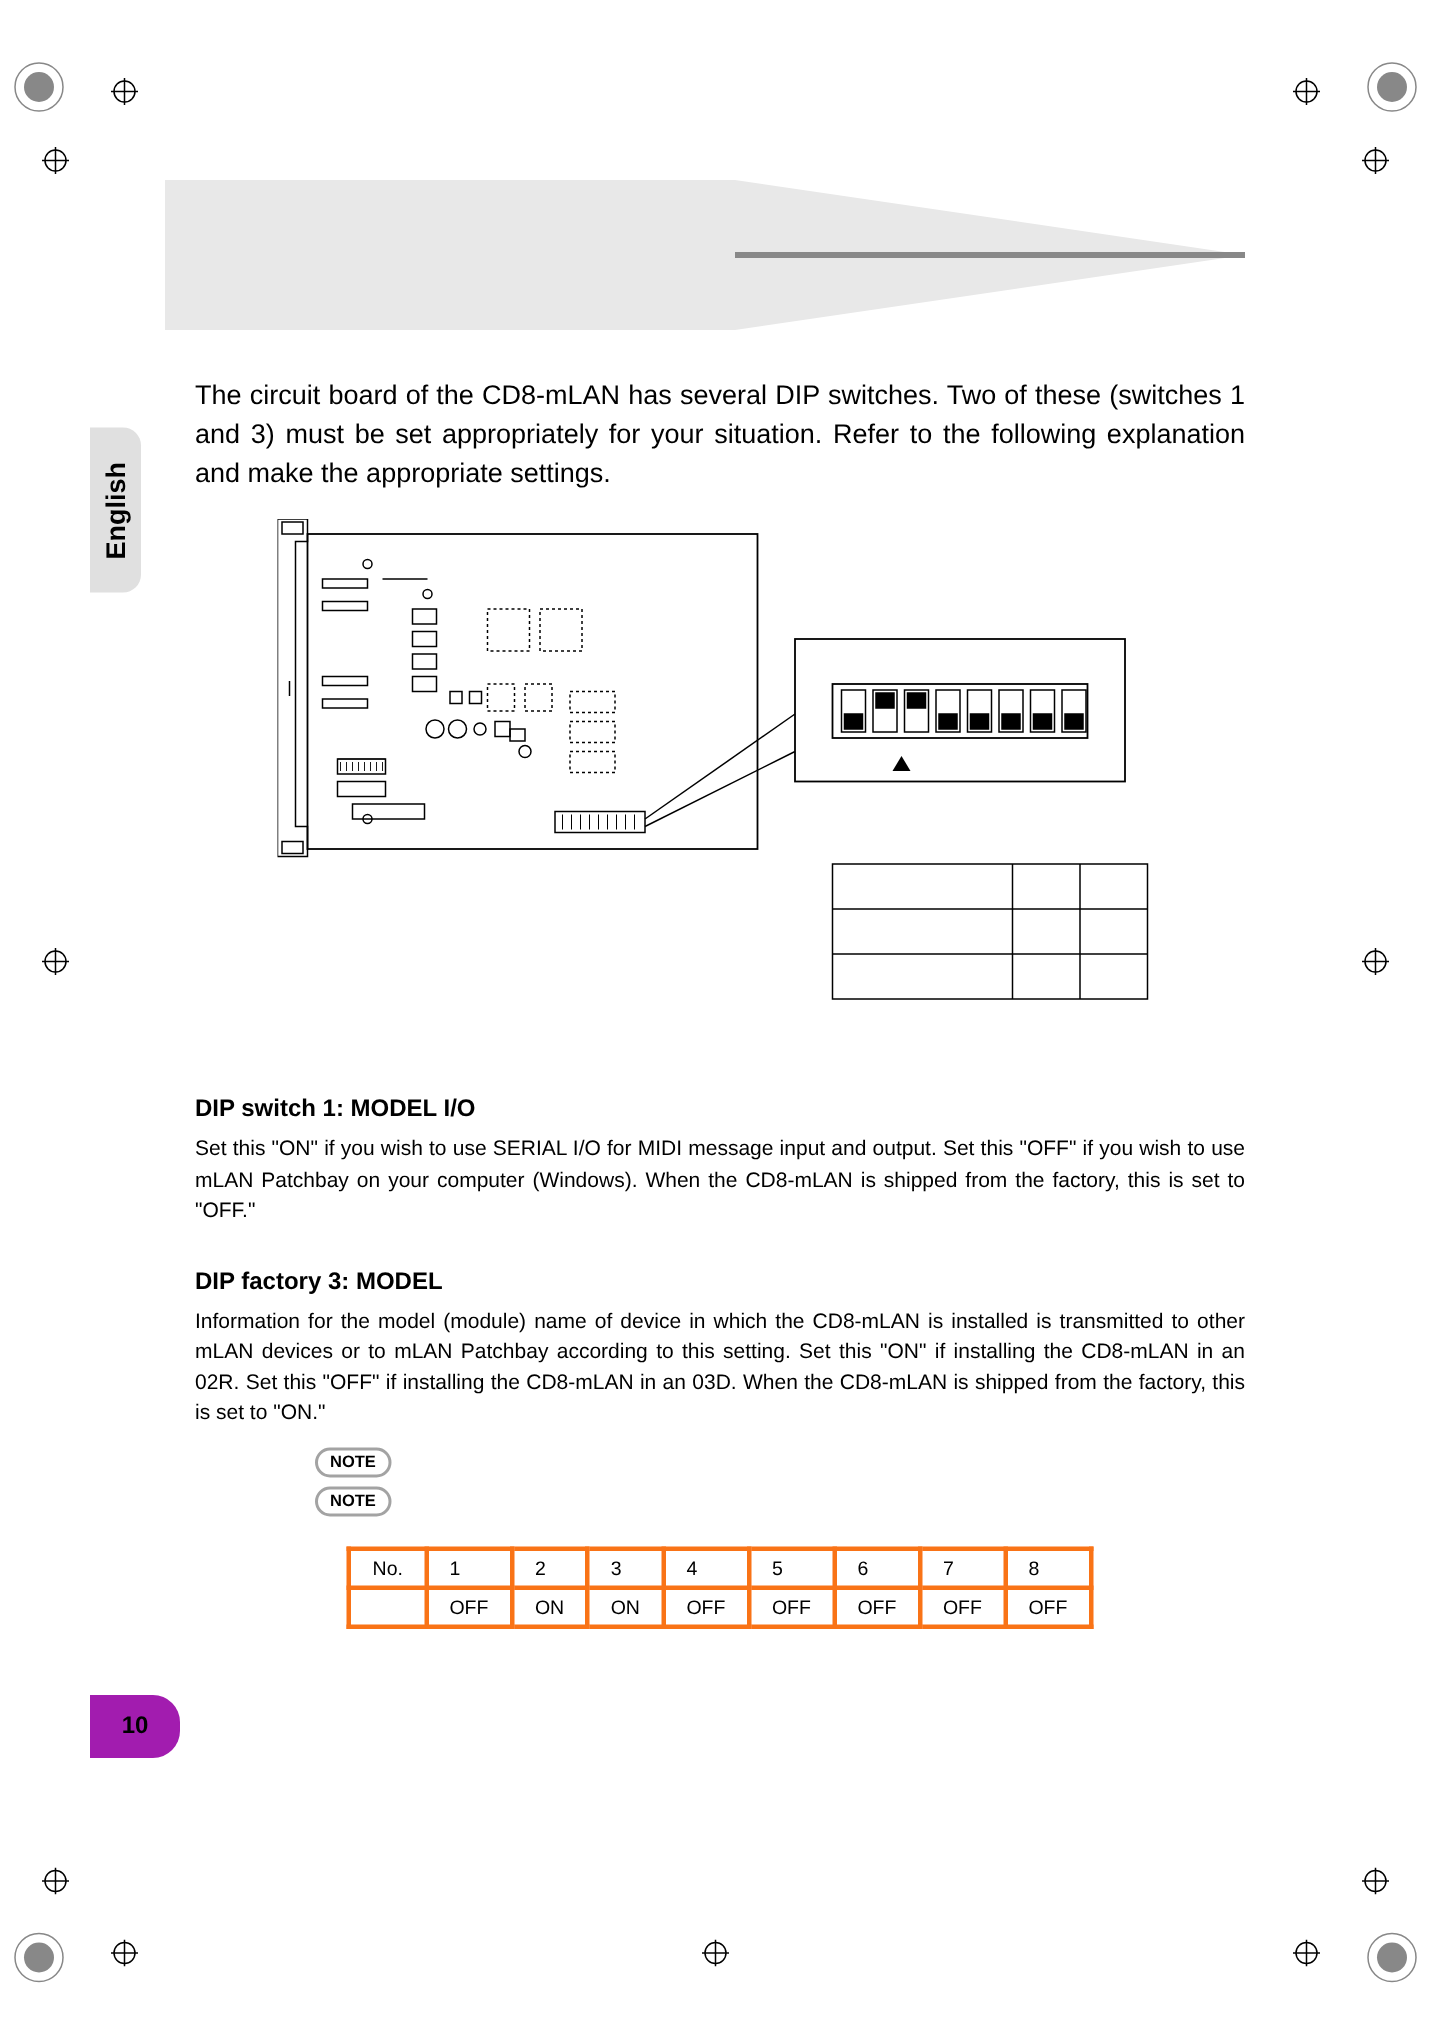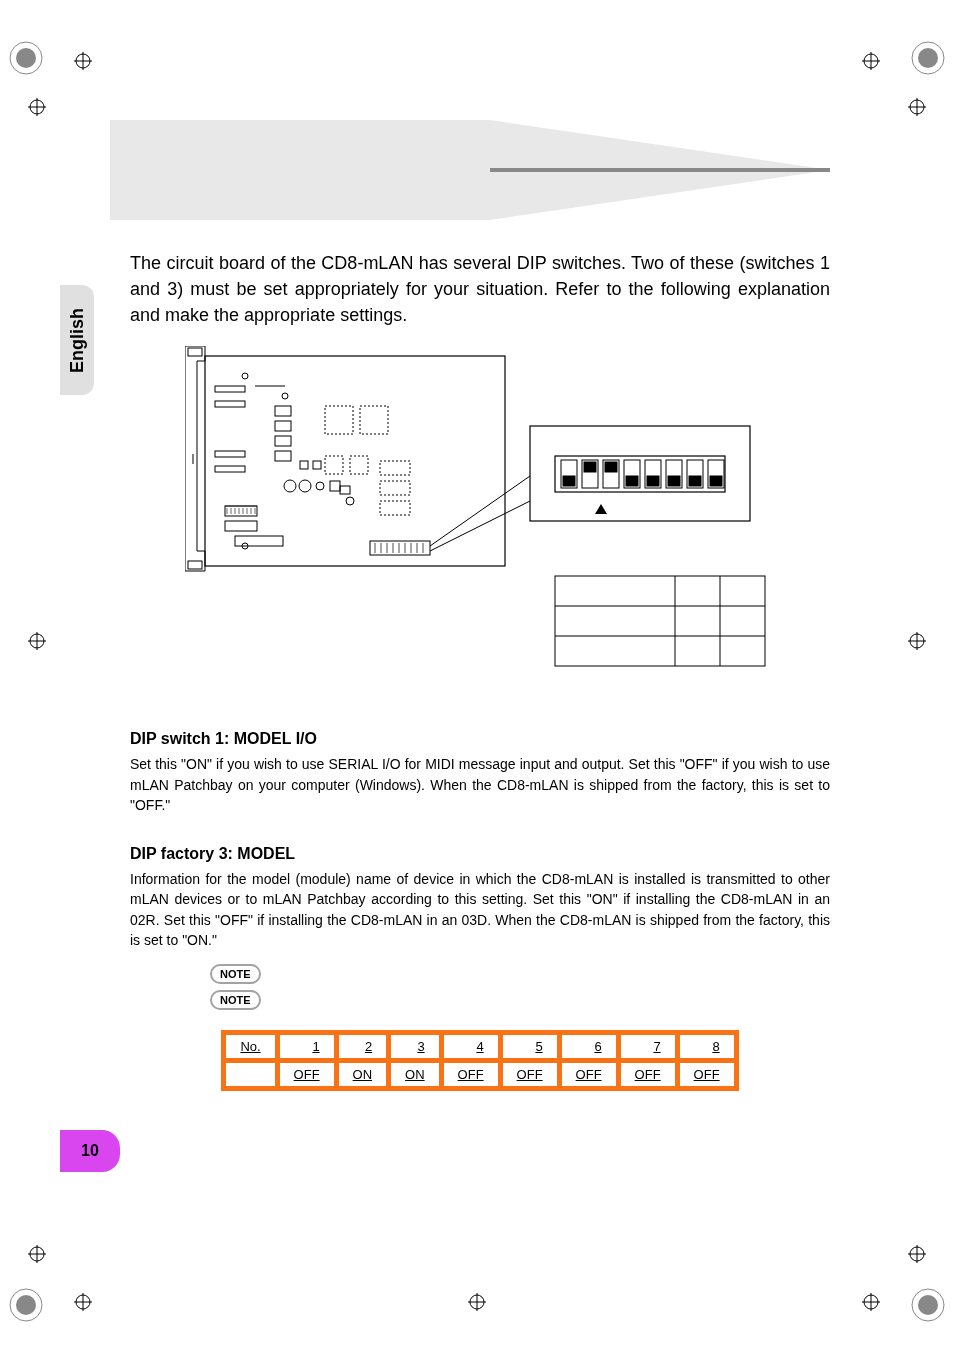--- a/index.html
+++ b/index.html
@@ -105,33 +105,32 @@
   .table-wrap {
     margin-top: 20px;
     display: flex;
     justify-content: center;
   }
   table.settings {
     border-collapse: collapse;
     font-size: 13px;
   }
   table.settings td, table.settings th {
-    border: 5px solid #f97316;
+    border: 3px solid #f97316;
     padding: 4px 14px;
-    text-align: right;
+    text-align: left;
     font-weight: normal;
-    text-decoration: underline;
   }
   .page-number-tab {
     position: absolute;
     left: 60px;
     top: 1130px;
     width: 60px;
     height: 42px;
-    background: #d946ef;
+    background: #a21caf;
     border-radius: 0 18px 18px 0;
     display: flex;
     align-items: center;
     justify-content: center;
     font-weight: bold;
     font-size: 16px;
   }
 </style>
 </head>
 <body>

